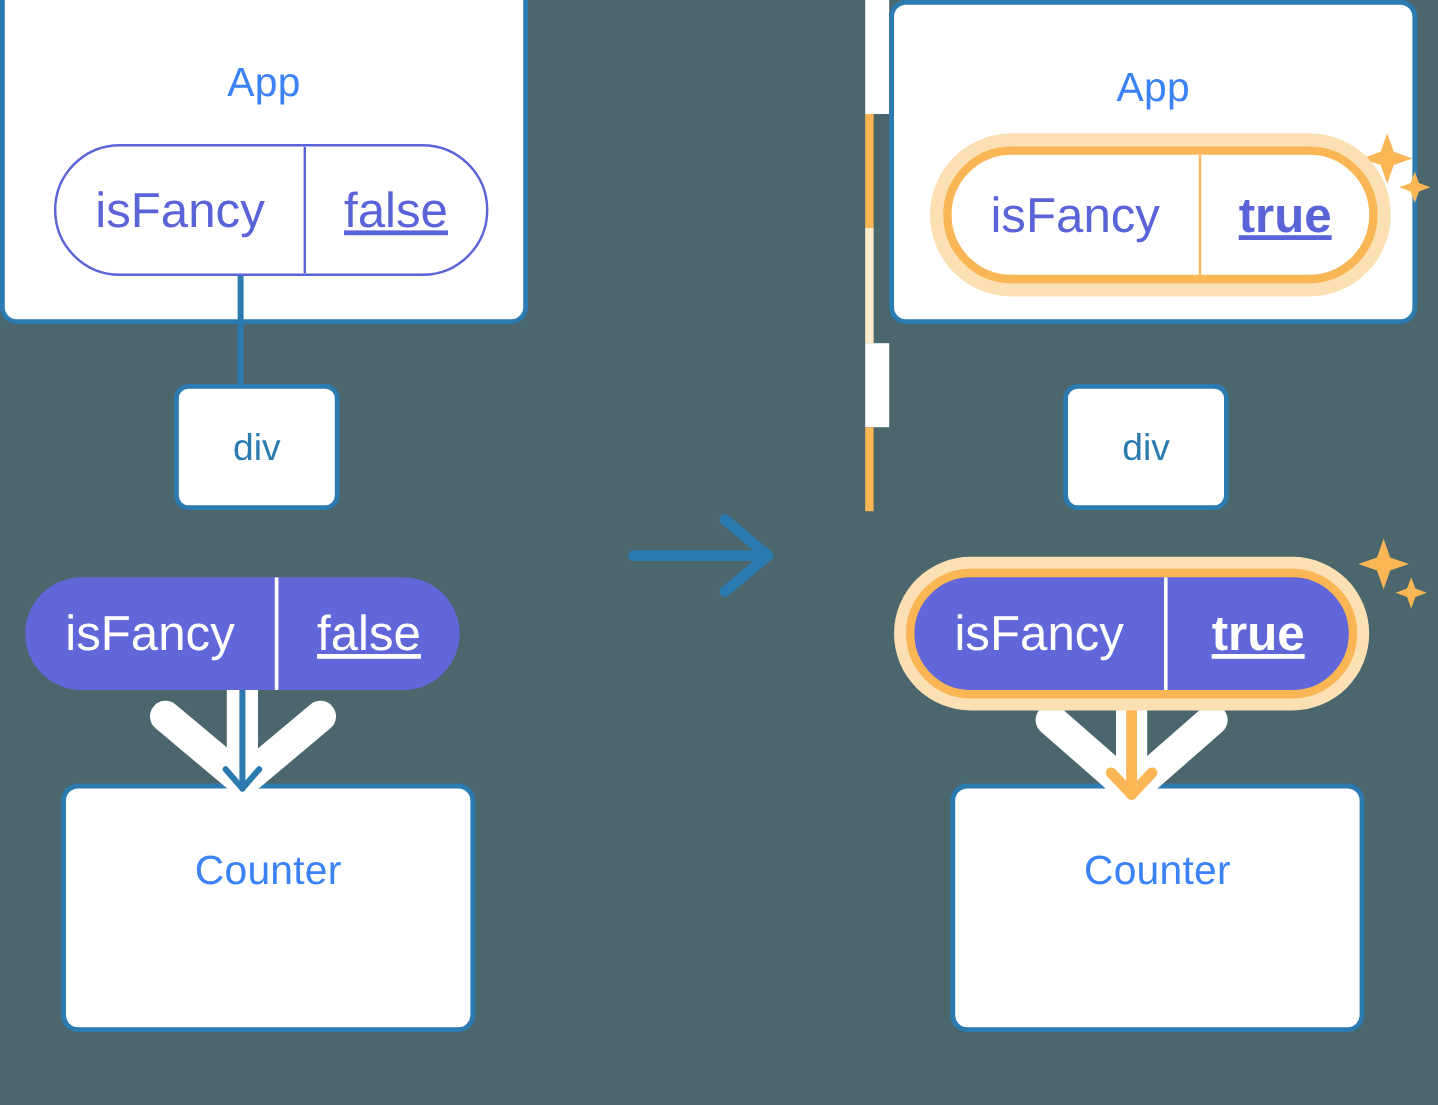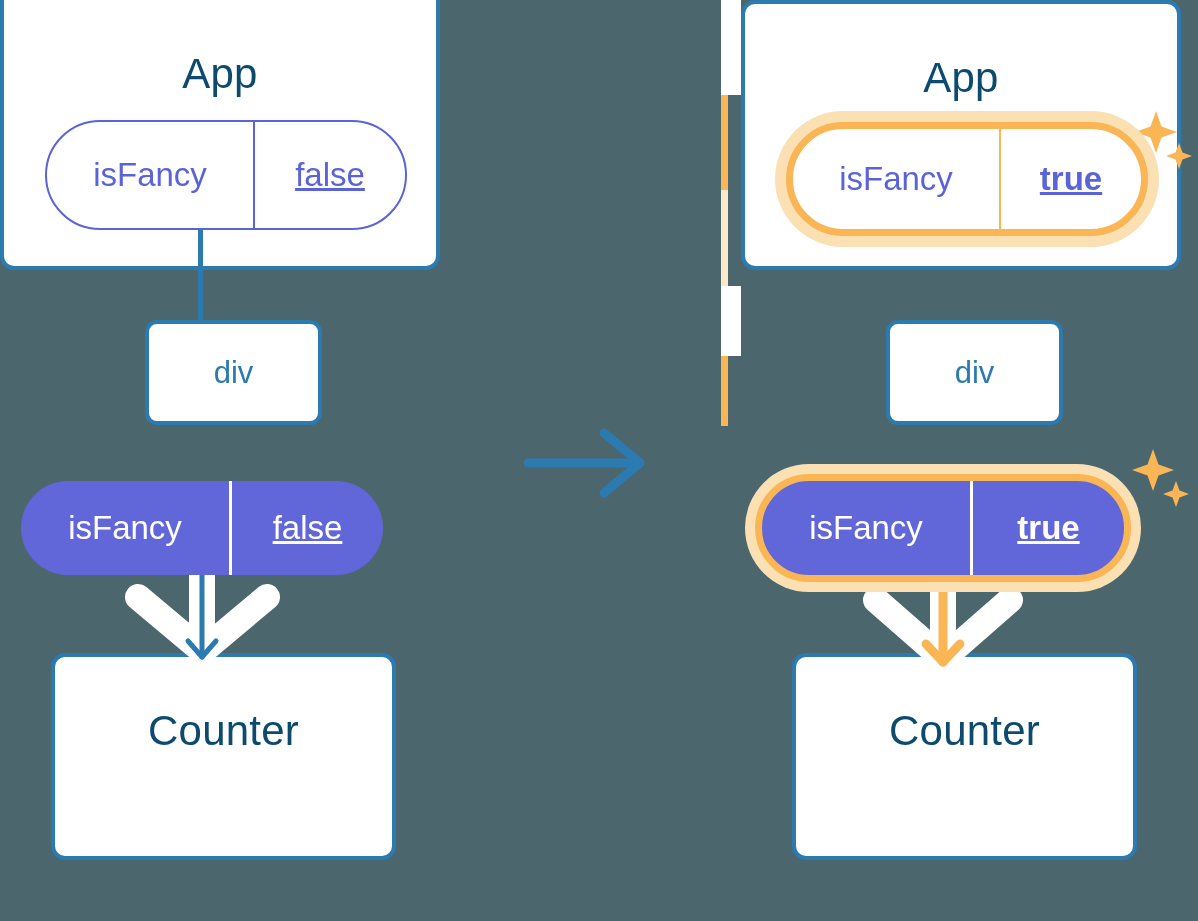--- a/index.html
+++ b/index.html
@@ -21,50 +21,50 @@
   .card{
     position:absolute;
     background:#ffffff;
     border:4px solid #2b7ab0;
     border-radius:14px;
     box-sizing:border-box;
   }
   .card-app{left:20px;top:0;width:440px;height:270px;border-radius:0 0 14px 14px;border-top:none;}
   .panel.right .card-app{border-radius:14px;border-top:4px solid #2b7ab0;top:0;height:270px;}
   .card-div{
-    left:165px;top:320px;width:177px;height:105px;
+    left:165px;top:320px;width:138px;height:105px;
     border-radius:12px;border-width:4px;
     display:flex;align-items:center;justify-content:center;
     z-index:6;
   }
   .card-counter{left:71px;top:653px;width:345px;height:207px;border-radius:14px;}
 
   .card-title{
     position:absolute;left:0;right:0;
     text-align:center;
-    color:#0c4a6e;
-    font-size:42px;
+    color:#3b82f6;
+    font-size:34px;
     letter-spacing:.2px;
   }
   .card-app .card-title{top:50px;}
   .card-counter .card-title{top:50px;}
   .div-label{color:#2b7ab0;font-size:31px;position:relative;z-index:3;}
 
   
   .pill{
     position:absolute;
     box-sizing:border-box;
     display:flex;
     align-items:stretch;
     border-radius:999px;
     overflow:hidden;
   }
   .pill .cell{
     display:flex;align-items:center;justify-content:center;
-    font-size:33px;
+    font-size:41px;
     box-sizing:border-box;
   }
   .pill .cell.k{flex:0 0 auto;}
   .pill .cell.v{flex:1 1 auto;text-decoration:underline;}
 
   
   .pill-outline{
     border:2px solid #5a63d8;
     background:transparent;
   }

